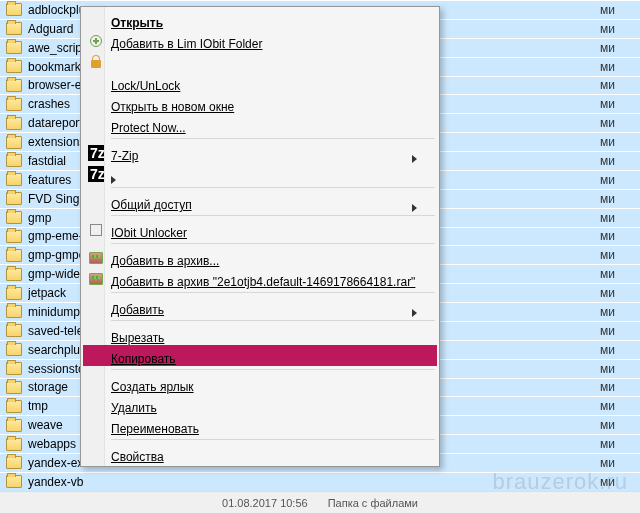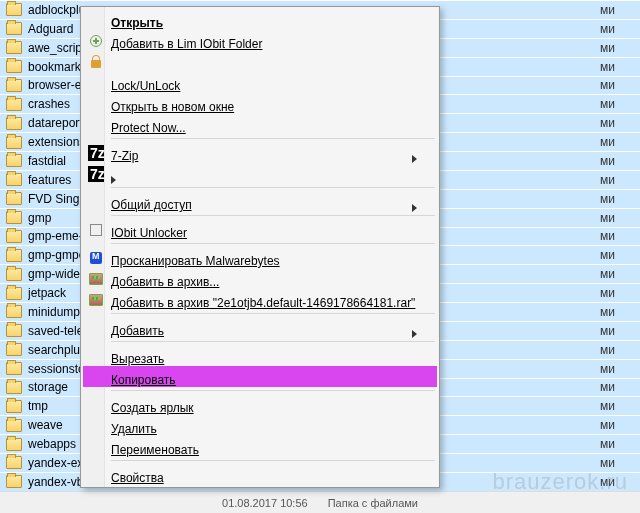--- a/index.html
+++ b/index.html
@@ -9,21 +9,21 @@
 .row { height: 22px; display: flex; align-items: center; background: #cce8ff; border-top: 1px solid #fff; padding-left: 6px; gap: 6px; color: #000; }
 .row .folder-icon { width: 16px; height: 13px; background: linear-gradient(#ffe9a2,#f7d36b); border: 1px solid #b4943a; border-radius: 1px; position: relative; flex: 0 0 16px; }
 .row .folder-icon::before { content: ""; position: absolute; top: -3px; left: 0; width: 7px; height: 3px; background: #f7d36b; border: 1px solid #b4943a; border-bottom: none; border-radius: 1px 1px 0 0; }
 .row .label { flex: 1; white-space: nowrap; overflow: hidden; }
 .row .right { padding-right: 25px; color: #333; }
 
 .status-bar { position: absolute; bottom: 0; left: 0; right: 0; height: 22px; background: #f0f0f0; border-top: 1px solid #ddd; display: flex; align-items: center; justify-content: center; gap: 20px; color: #555; font-size: 11px; }
 
 .context-menu { position: absolute; top: 6px; left: 80px; width: 360px; background: #f5f5f5; border: 1px solid #979797; box-shadow: 3px 3px 6px rgba(0,0,0,0.25); padding: 2px; }
 .cm-row { height: 21px; display: flex; align-items: flex-end; position: relative; padding-left: 28px; padding-right: 20px; cursor: default; text-decoration: underline; }
-.cm-row.hl { background: #d946ef; }
+.cm-row.hl { background: #be185d; }
 .cm-icon { position: absolute; left: 4px; top: 2px; width: 18px; height: 17px; display: flex; align-items: center; justify-content: center; }
 .cm-text { flex: 1; color: #000; white-space: nowrap; }
 .cm-text.bold { font-weight: 600; }
 .cm-arrow { width: 0; height: 0; border-top: 4px solid transparent; border-bottom: 4px solid transparent; border-left: 5px solid #333; }
 .cm-sep { height: 1px; background: #d7d7d7; margin: 3px 2px 3px 28px; }
 .cm-gutter { position: absolute; left: 0; top: 0; bottom: 0; width: 24px; background: #f0f0f0; border-right: 1px solid #e3e3e3; }
 
 .ico-plus { width: 12px; height: 12px; border: 1px solid #6fa24e; border-radius: 50%; position: relative; }
 .ico-plus::before, .ico-plus::after { content: ""; position: absolute; background: #6fa24e; }
 .ico-plus::before { left: 2px; right: 2px; top: 4px; height: 2px; }
@@ -229,26 +229,20 @@
     <div class="cm-sep"></div>
     <div class="cm-row hover">
       <span class="cm-icon">
           <span class="ico-iobit"></span>
         </span>
       <span class="cm-text">IObit Unlocker</span>
     </div>
     <div class="cm-sep"></div>
     <div class="cm-row hover">
       <span class="cm-icon">
-          <span class="ico-mb"></span>
-        </span>
-      <span class="cm-text">Просканировать Malwarebytes</span>
-    </div>
-    <div class="cm-row hover">
-      <span class="cm-icon">
           <span class="ico-rar"></span>
         </span>
       <span class="cm-text">Добавить в архив...</span>
     </div>
     <div class="cm-row hover">
       <span class="cm-icon">
           <span class="ico-rar"></span>
         </span>
       <span class="cm-text">Добавить в архив "2e1otjb4.default-1469178664181.rar"</span>
     </div>

